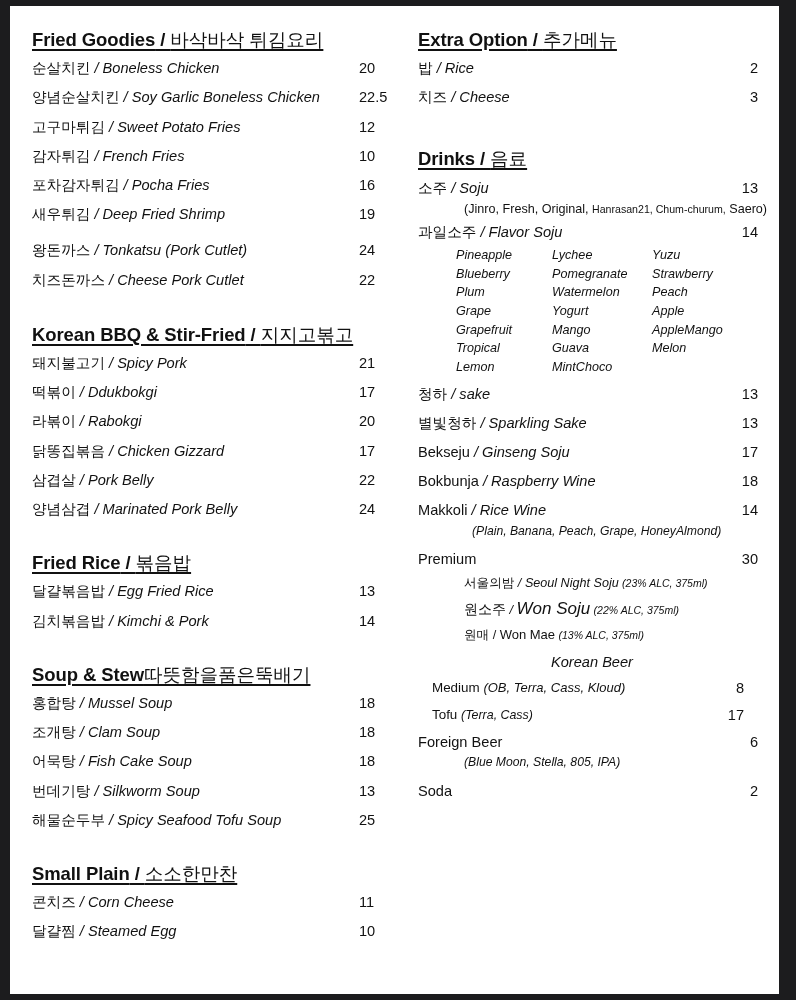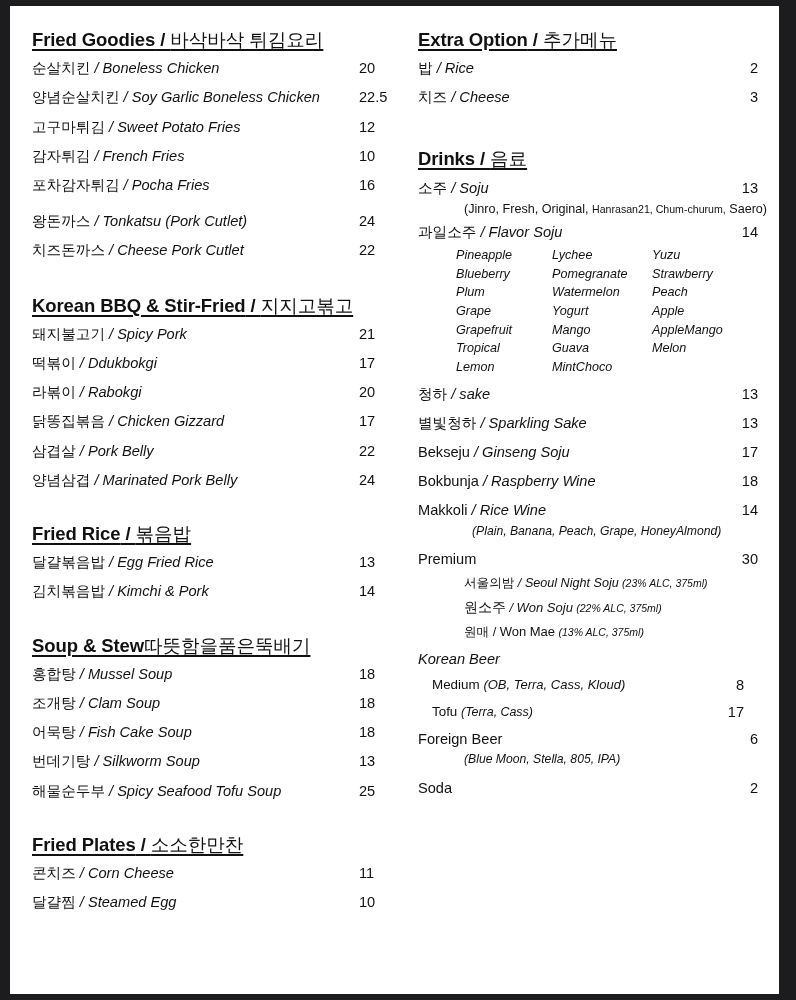--- a/index.html
+++ b/index.html
@@ -127,20 +127,24 @@
           <span class="price">12</span>
         </div>
         <div class="item" style="margin-bottom:12px;">
           <span class="ko">감자튀김</span><span class="sep"> / </span><span class="en">French Fries</span>
           <span class="price">10</span>
         </div>
         <div class="item" style="margin-bottom:12px;">
           <span class="ko">포차감자튀김</span><span class="sep"> / </span><span class="en">Pocha Fries</span>
           <span class="price">16</span>
         </div>
+        <div class="item" style="margin-bottom:12px;">
+          <span class="ko">새우튀김</span><span class="sep"> / </span><span class="en">Deep Fried Shrimp</span>
+          <span class="price">19</span>
+        </div>
         <div class="item" style="margin-bottom:12px;margin-top:19px;">
           <span class="ko">왕돈까스</span><span class="sep"> / </span><span class="en">Tonkatsu (Pork Cutlet)</span>
           <span class="price">24</span>
         </div>
         <div class="item">
           <span class="ko">치즈돈까스</span><span class="sep"> / </span><span class="en">Cheese Pork Cutlet</span>
           <span class="price">22</span>
         </div>
       </div>
 
@@ -212,21 +216,21 @@
           <span class="price">13</span>
         </div>
         <div class="item">
           <span class="ko">해물순두부</span><span class="sep"> / </span><span class="en">Spicy Seafood Tofu Soup</span>
           <span class="price">25</span>
         </div>
       </div>
 
       <div class="section" style="margin-top:33px;">
         <div class="sec-head">
-          <span>Fried Plates</span><span class="sl"> / </span><span class="ko">소소한만찬</span>
+          <span>Small Plain</span><span class="sl"> / </span><span class="ko">소소한만찬</span>
         </div>
         <div style="height:9px"></div>
         <div class="item" style="margin-bottom:12px;">
           <span class="ko">콘치즈</span><span class="sep"> / </span><span class="en">Corn Cheese</span>
           <span class="price">11</span>
         </div>
         <div class="item">
           <span class="ko">달걀찜</span><span class="sep"> / </span><span class="en">Steamed Egg</span>
           <span class="price">10</span>
         </div>
@@ -321,27 +325,27 @@
         <div class="sub" style="padding-left:54px;margin-bottom:13px;">(Plain, Banana, Peach, Grape, HoneyAlmond)</div>
 
         <div class="item" style="margin-bottom:7px;">
           <span class="en-up">Premium</span>
           <span class="price">30</span>
         </div>
         <div class="sub sub-roman indent1" style="margin-bottom:8px;">
           <span style="font-size:12.6px;">서울의밤</span><span style="font-size:12.6px;font-style:italic;"> / </span><span style="font-size:12.6px;font-style:italic;">Seoul Night Soju</span> <span class="ann">(23% ALC, 375ml)</span>
         </div>
         <div class="sub sub-roman indent1" style="margin-bottom:8px;">
-          <span style="font-size:14px;">원소주</span><span style="font-size:12.6px;font-style:italic;"> / </span><span style="font-size:13px;font-style:italic;">Won Soju</span> <span class="ann">(22% ALC, 375ml)</span>
+          <span style="font-size:14px;">원소주</span><span style="font-size:12.6px;font-style:italic;"> / </span><span style="font-size:17px;font-style:italic;">Won Soju</span> <span class="ann">(22% ALC, 375ml)</span>
         </div>
         <div class="sub sub-roman indent1" style="margin-bottom:11px;">
           <span style="font-size:12.6px;">원매</span><span style="font-size:12.6px;"> / </span><span style="font-size:13px;">Won Mae</span> <span class="ann">(13% ALC, 375ml)</span>
         </div>
 
-        <div class="item" style="margin-bottom:9px;">
+        <div class="item" style="margin-bottom:9px;text-align:center;">
           <span class="en">Korean Beer</span>
         </div>
         <div class="item indent3" style="font-size:13.4px;margin-bottom:11px;">
           <span class="en-up">Medium</span> <span style="font-style:italic;font-size:13px;">(OB, Terra, Cass, Kloud)</span>
           <span class="price" style="left:276px;">8</span>
         </div>
         <div class="item indent3" style="font-size:13.4px;margin-bottom:11px;">
           <span class="en-up">Tofu</span> <span style="font-style:italic;font-size:12.4px;">(Terra, Cass)</span>
           <span class="price" style="left:276px;">17</span>
         </div>

